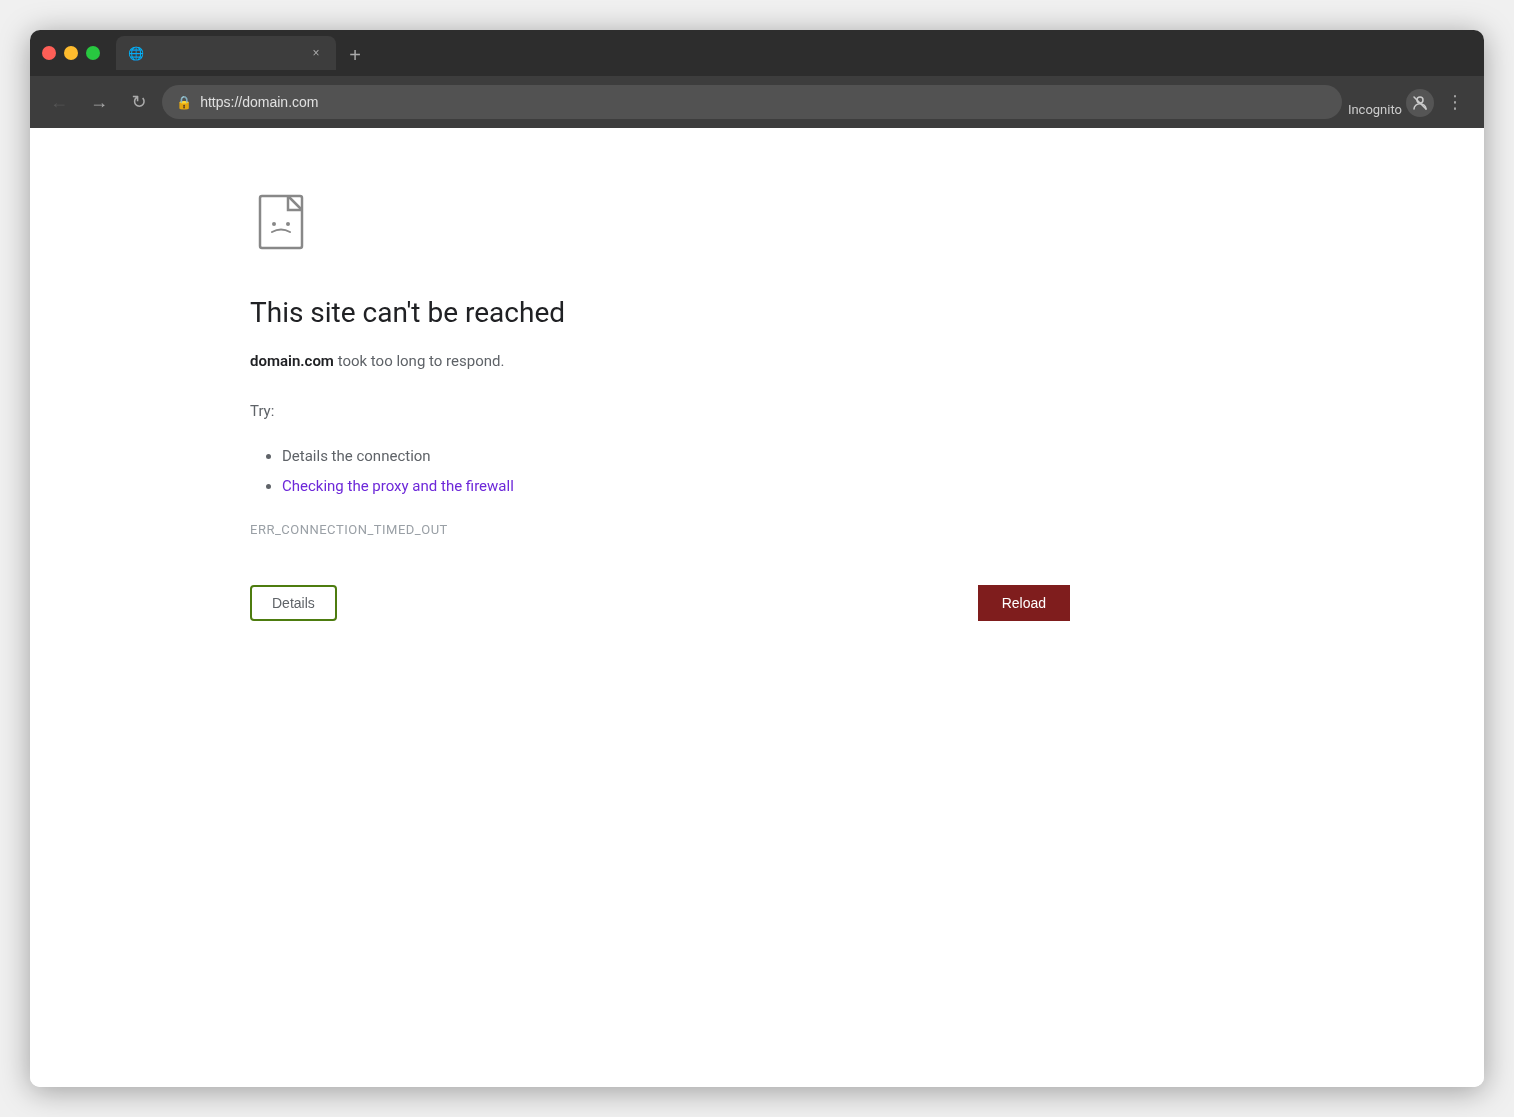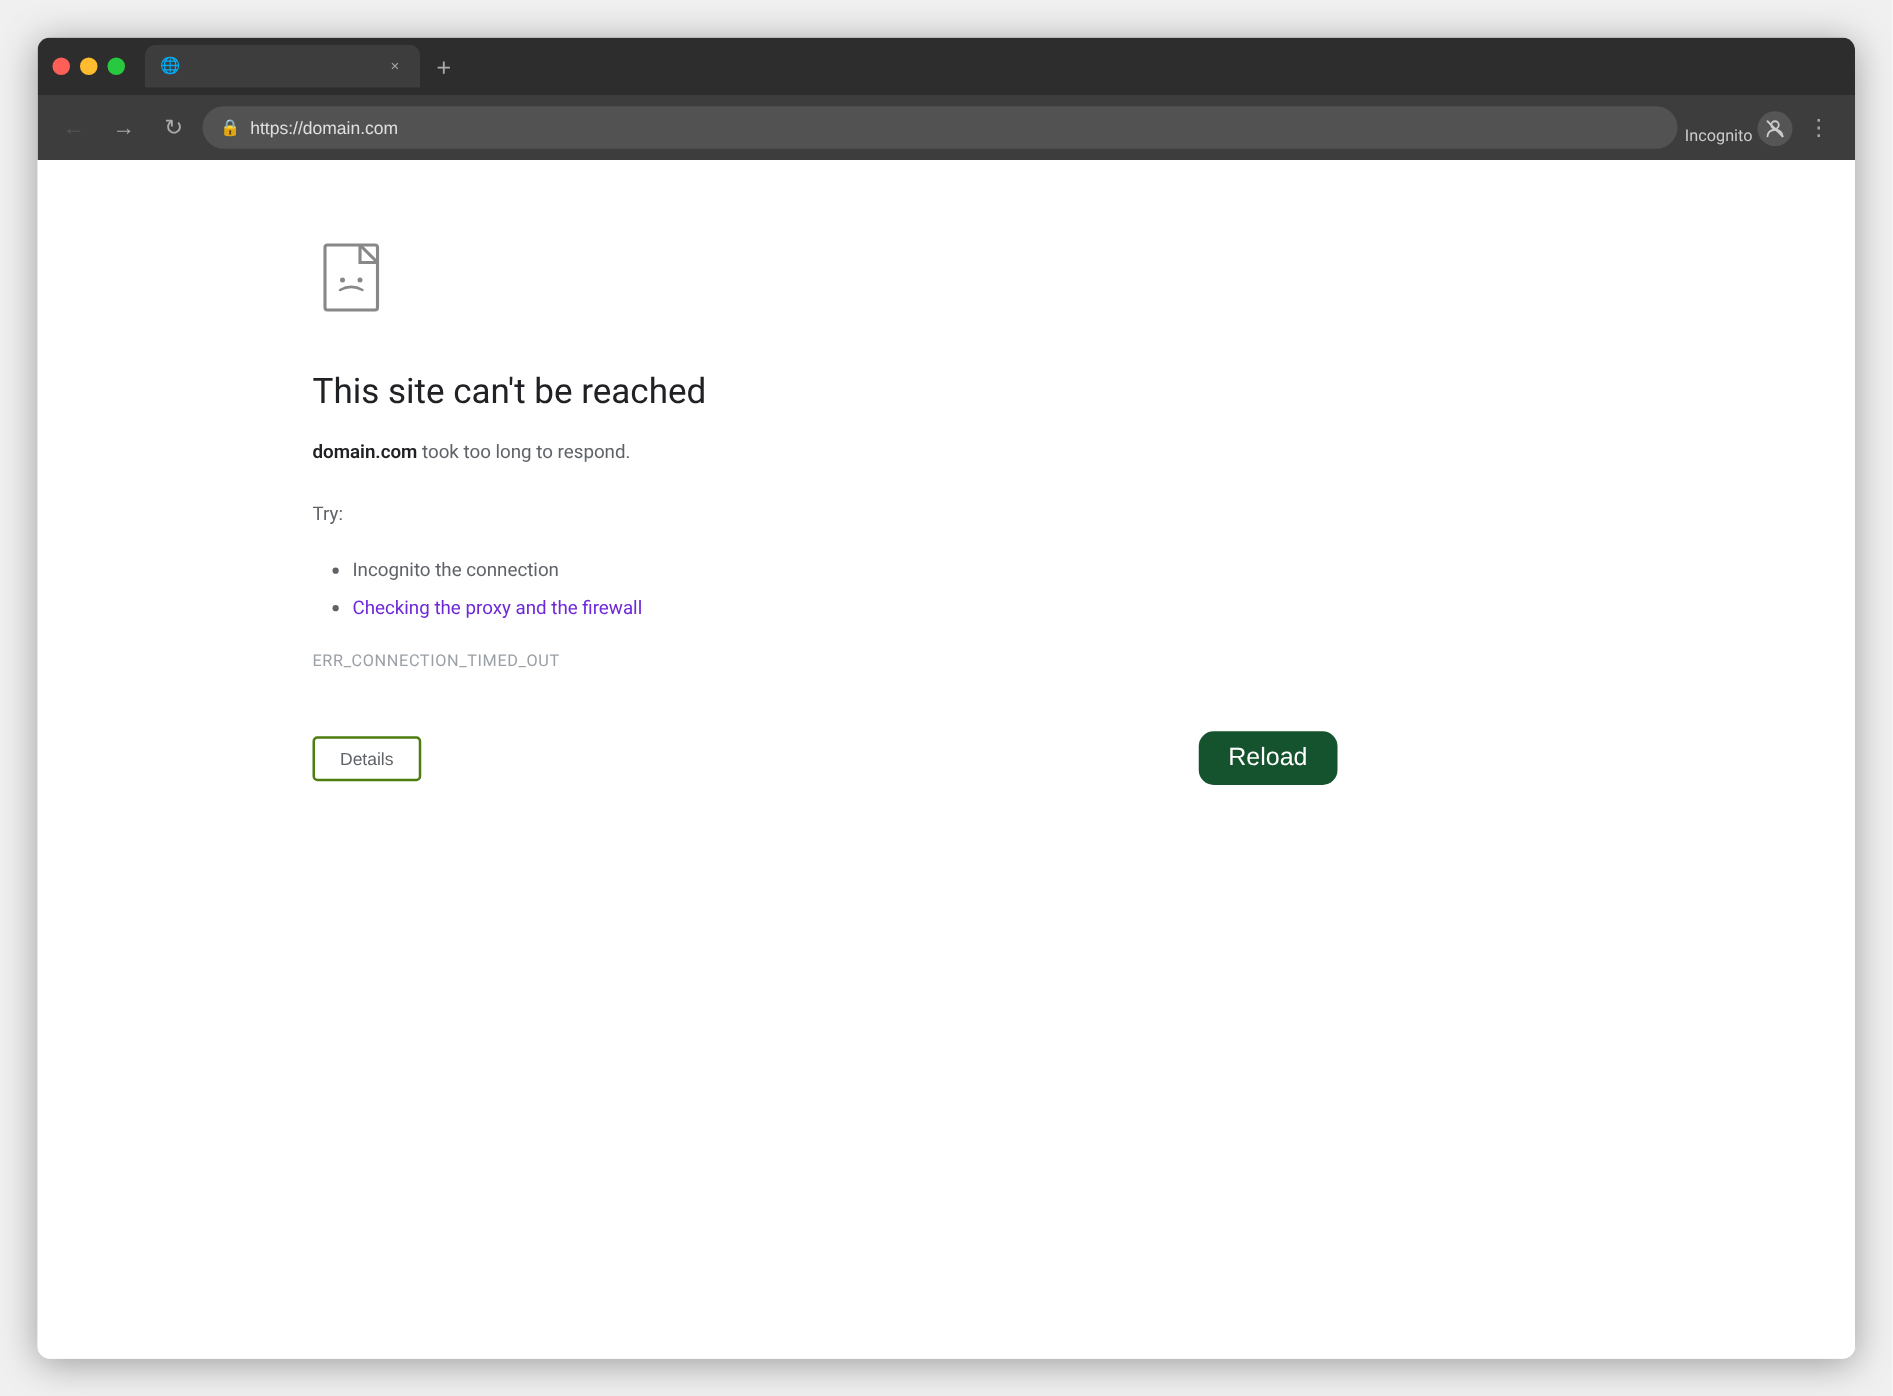--- a/index.html
+++ b/index.html
@@ -287,25 +287,25 @@
       border: 2px solid #4d7c0f;
       border-radius: 4px;
       color: #5f6368;
       font-size: 14px;
       font-weight: 500;
       padding: 8px 20px;
       cursor: pointer;
     }
 
     .btn-reload {
-      background: #14532d;
-      border: none;
-      border-radius: 12px;
+      background: #7f1d1d;
+      border: none;
+      border-radius: 0;
       color: #fff;
-      font-size: 20px;
+      font-size: 14px;
       font-weight: 500;
       padding: 10px 24px;
       cursor: pointer;
     }
   </style>
 </head>
 <body>
 
 <div class="browser-window">
 
@@ -369,21 +369,21 @@
       <h1 class="error-title">This site can't be reached</h1>
 
       <p class="error-description">
         <strong>domain.com</strong><span> took too long to respond.</span>
       </p>
 
       <p class="try-label">Try:</p>
 
       <ul class="suggestions-list">
         <li>
-          <span>Incognito the connection</span>
+          <span>Details the connection</span>
         </li>
         <li>
           <a href="#">Checking the proxy and the firewall</a>
         </li>
       </ul>
 
       <p class="error-code">ERR_CONNECTION_TIMED_OUT</p>
 
       <div class="button-row">
         <button class="btn-details">Details</button>

